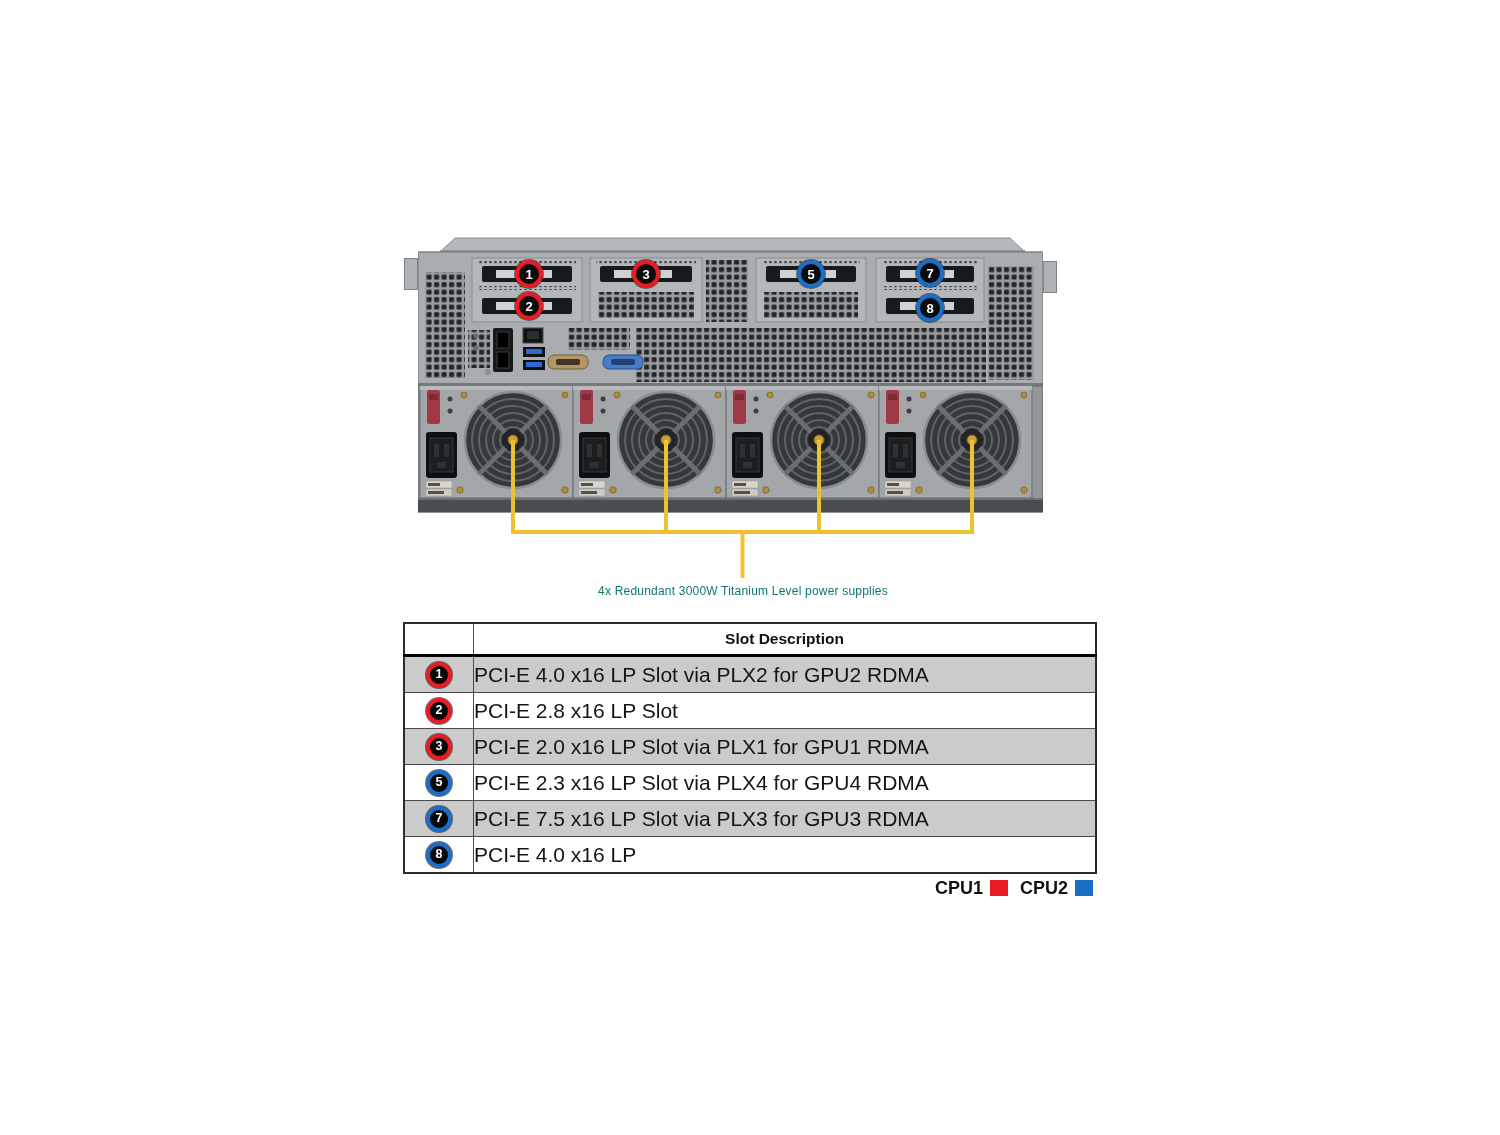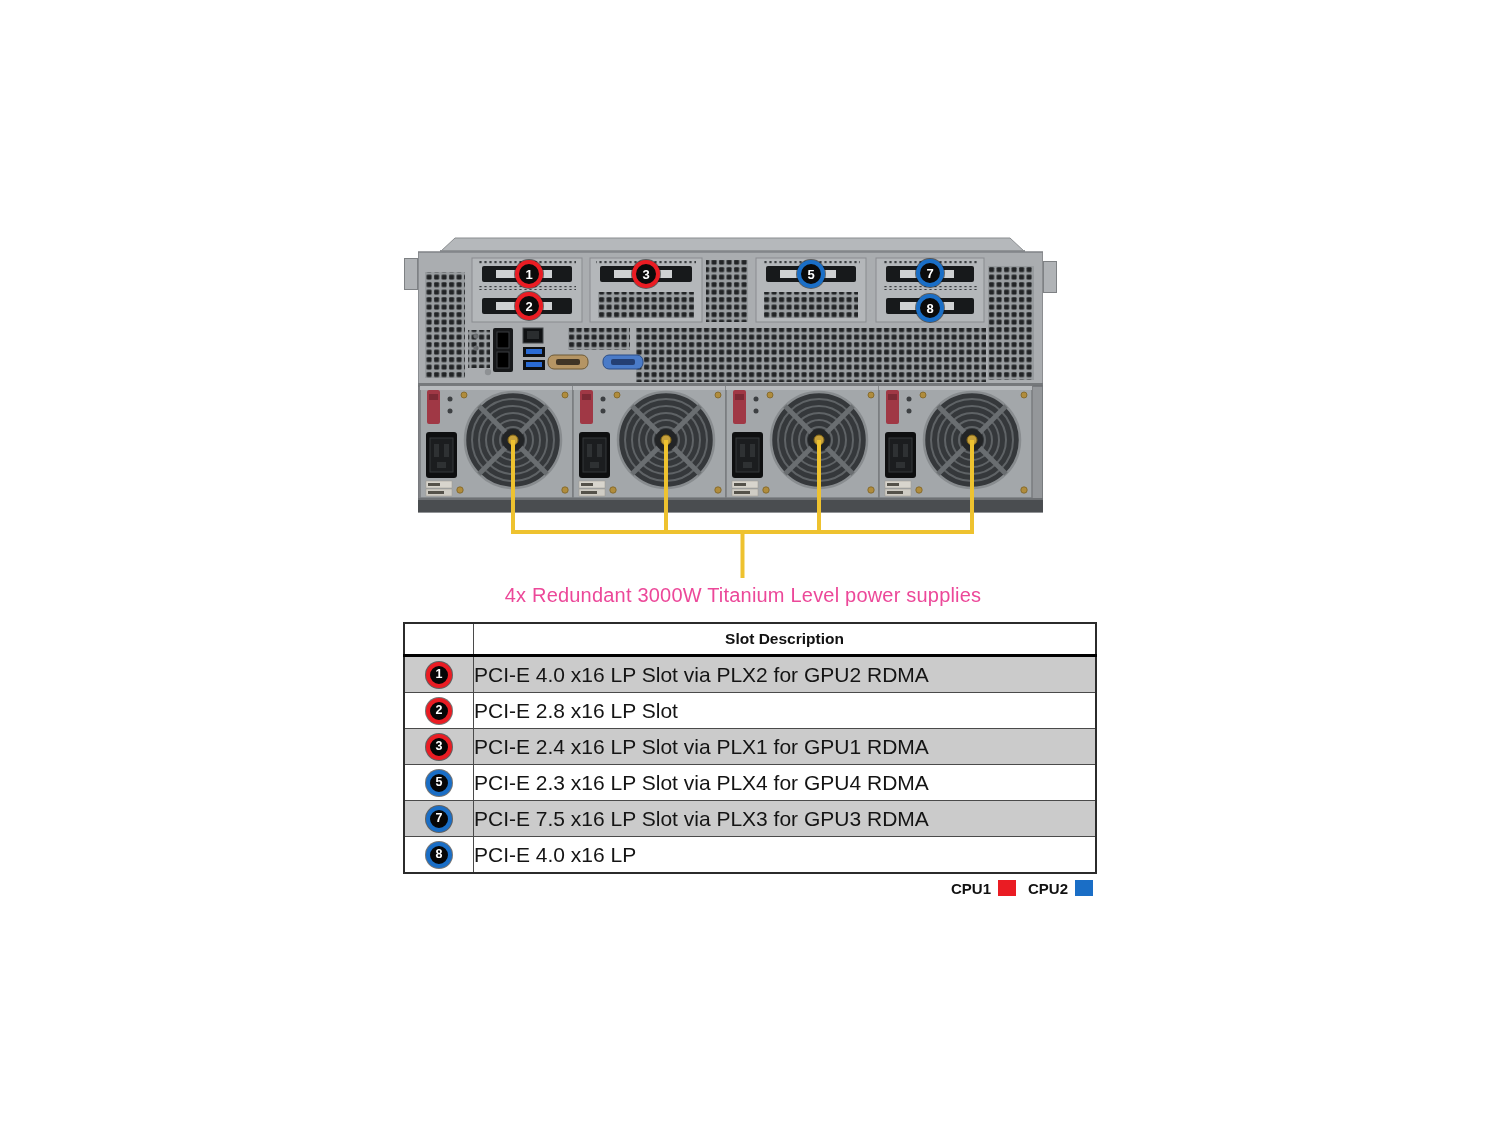--- a/index.html
+++ b/index.html
@@ -18,21 +18,21 @@
   .badge {
     position:absolute; width:28px; height:28px; border-radius:50%;
     background:#0b0b0b; border:4px solid #cc0000; box-sizing:border-box;
     color:#ffffff; font-weight:bold; font-size:13px; line-height:1;
     display:flex; align-items:center; justify-content:center;
     box-shadow:0 0 0 1px rgba(20,20,20,.55);
   }
 
   .psu-caption {
     position:absolute; left:418px; top:584px; width:650px;
-    text-align:center; font-size:20px; color:#ec4899; letter-spacing:.2px;
+    text-align:center; font-size:12px; color:#0f766e; letter-spacing:.2px;
   }
 
   .slot-table {
     position:absolute; left:403px; top:622px; width:694px;
     border-collapse:collapse; table-layout:fixed;
     border:2px solid #2b2b2b;
   }
   .slot-table th, .slot-table td { border:1px solid #4a4a4a; padding:0; }
   .slot-table thead th { height:30px; background:#ffffff; border-bottom:3px solid #000; }
   .col-badge { width:68px; }
@@ -48,21 +48,21 @@
     display:inline-flex; width:26px; height:26px; border-radius:50%;
     background:#060606; border:4px solid #cc0000; box-sizing:border-box;
     color:#fff; font-weight:bold; font-size:12.5px; line-height:1;
     align-items:center; justify-content:center;
     box-shadow:0 0 0 1px rgba(25,25,25,.6);
   }
 
   .legend {
     position:absolute; left:403px; top:878px; width:690px; height:20px;
     display:flex; justify-content:flex-end; align-items:center;
-    font-size:15px; font-weight:bold; color:#111;
+    font-size:18px; font-weight:bold; color:#111;
   }
   .legend-item { display:flex; align-items:center; margin-left:12px; }
   .swatch { width:18px; height:16px; margin-left:7px; display:inline-block; background:#999; }
 </style>
 </head>
 <body>
 
 <div class="stage">
 
   <div class="rack-ear ear-left"></div>
@@ -254,21 +254,21 @@
         <td class="cell-desc">PCI-E 4.0 x16 LP Slot via PLX2 for GPU2 RDMA</td>
       </tr>
       <tr>
         <td class="cell-badge">
           <span class="tbadge" style="border-color: rgb(234, 28, 35);">2</span></td>
         <td class="cell-desc">PCI-E 2.8 x16 LP Slot</td>
       </tr>
       <tr>
         <td class="cell-badge">
           <span class="tbadge" style="border-color: rgb(234, 28, 35);">3</span></td>
-        <td class="cell-desc">PCI-E 2.4 x16 LP Slot via PLX1 for GPU1 RDMA</td>
+        <td class="cell-desc">PCI-E 2.0 x16 LP Slot via PLX1 for GPU1 RDMA</td>
       </tr>
       <tr>
         <td class="cell-badge">
           <span class="tbadge" style="border-color: rgb(26, 110, 198);">5</span></td>
         <td class="cell-desc">PCI-E 2.3 x16 LP Slot via PLX4 for GPU4 RDMA</td>
       </tr>
       <tr>
         <td class="cell-badge">
           <span class="tbadge" style="border-color: rgb(26, 110, 198);">7</span></td>
         <td class="cell-desc">PCI-E 7.5 x16 LP Slot via PLX3 for GPU3 RDMA</td>

